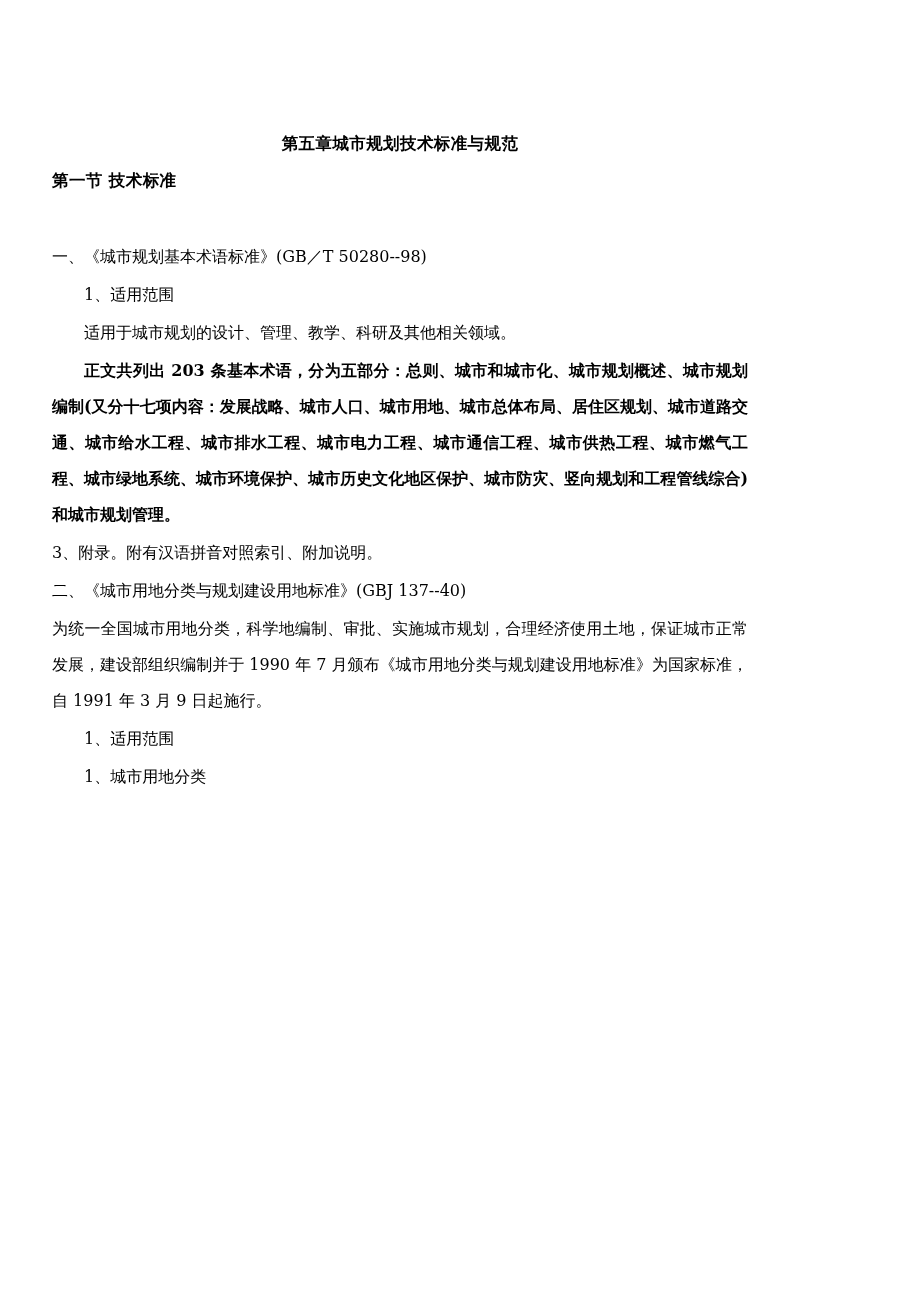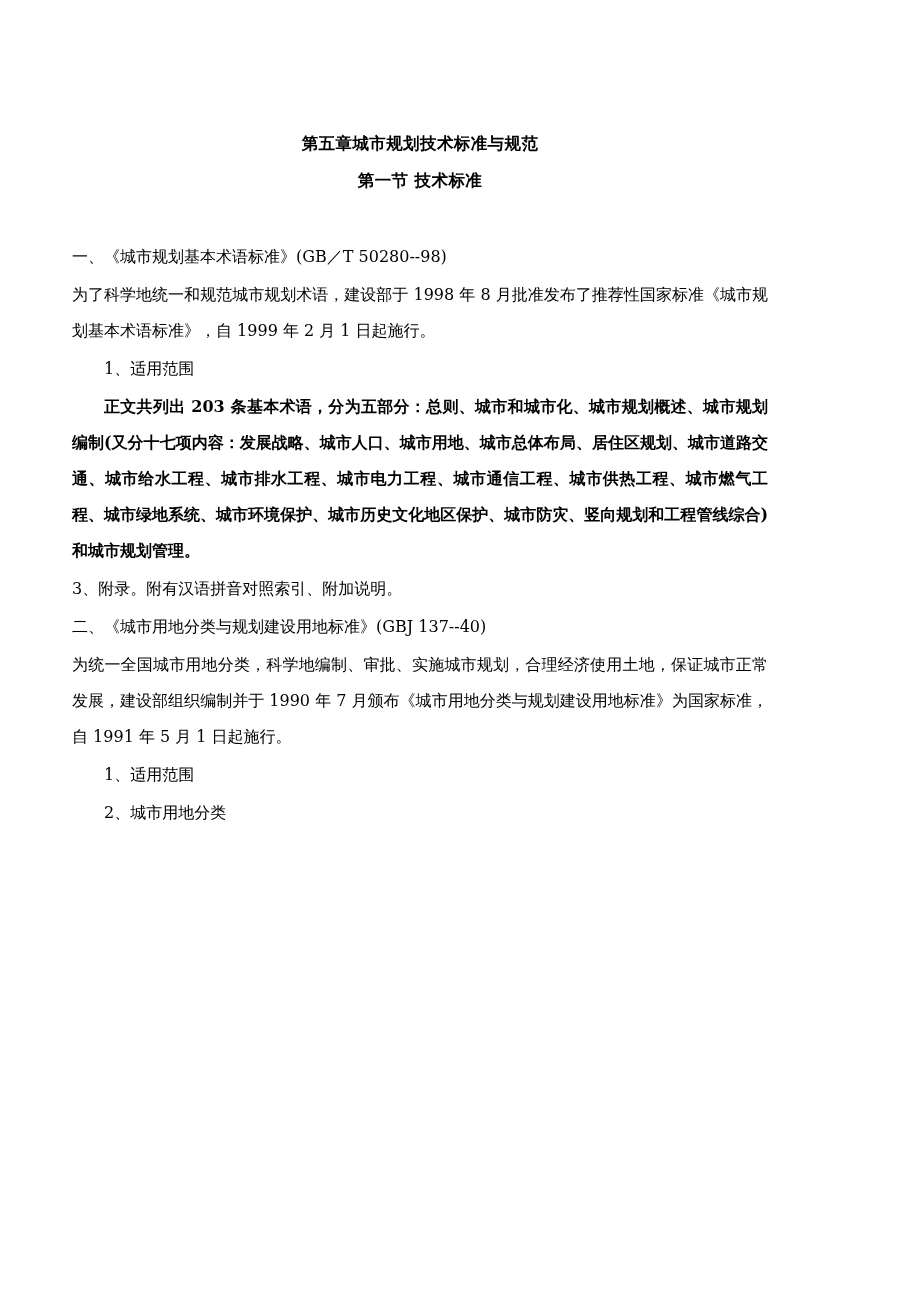--- a/index.html
+++ b/index.html
@@ -13,35 +13,35 @@
     font-family: "DejaVu Serif", "Liberation Serif", serif;
     color: #000000;
     overflow: hidden;
   }
   .page {
     position: relative;
     width: 920px;
     height: 1302px;
     background: #ffffff;
     box-sizing: border-box;
-    padding: 128px 112px 40px 72px;
+    padding: 128px 112px 40px 52px;
   }
   .doc-body {
     width: 696px;
   }
   .title-line {
     text-align: center;
     font-weight: bold;
     font-size: 16.5px;
     letter-spacing: 0.4px;
     line-height: 1.9;
     margin: 0 0 6px 0;
   }
   .subtitle-line {
-    text-align: center;
+    text-align: left;
     font-weight: bold;
     font-size: 16.5px;
     letter-spacing: 0.4px;
     line-height: 1.9;
     margin: 0 0 42px 0;
   }
   p {
     margin: 0 0 2px 0;
     font-size: 16px;
     line-height: 2.25;
@@ -68,33 +68,33 @@
 
 <div class="page">
   <div class="doc-body">
 
     <div class="title-line">第五章城市规划技术标准与规范</div>
 
     <div class="subtitle-line">第一节 技术标准</div>
 
     <p class="bold section-head">一、《城市规划基本术语标准》(GB／T 50280--98)</p>
 
-    <p>为了科学地统一和规范城市规划术语，建设部于 1998 年 8 月批准发布了推荐性国家标准《城市规划基本术语标准》，自 1999 年 2 月 1 日起施行。</p>
 
     <p class="heading-lv2">1、适用范围</p>
 
+    <p class="indent">适用于城市规划的设计、管理、教学、科研及其他相关领域。</p>
 
 
     <p class="indent bold">正文共列出 203 条基本术语，分为五部分：总则、城市和城市化、城市规划概述、城市规划编制(又分十七项内容：发展战略、城市人口、城市用地、城市总体布局、居住区规划、城市道路交通、城市给水工程、城市排水工程、城市电力工程、城市通信工程、城市供热工程、城市燃气工程、城市绿地系统、城市环境保护、城市历史文化地区保护、城市防灾、竖向规划和工程管线综合)和城市规划管理。</p>
 
     <p>3、附录。附有汉语拼音对照索引、附加说明。</p>
 
     <p class="bold section-head">二、《城市用地分类与规划建设用地标准》(GBJ 137--40)</p>
 
-    <p>为统一全国城市用地分类，科学地编制、审批、实施城市规划，合理经济使用土地，保证城市正常发展，建设部组织编制并于 1990 年 7 月颁布《城市用地分类与规划建设用地标准》为国家标准，自 1991 年 5 月 1 日起施行。</p>
+    <p>为统一全国城市用地分类，科学地编制、审批、实施城市规划，合理经济使用土地，保证城市正常发展，建设部组织编制并于 1990 年 7 月颁布《城市用地分类与规划建设用地标准》为国家标准，自 1991 年 3 月 9 日起施行。</p>
 
     <p class="heading-lv2">1、适用范围</p>
 
 
-    <p class="heading-lv2">2、城市用地分类</p>
+    <p class="heading-lv2">1、城市用地分类</p>
 
   </div>
 </div>
 
 </body></html>

